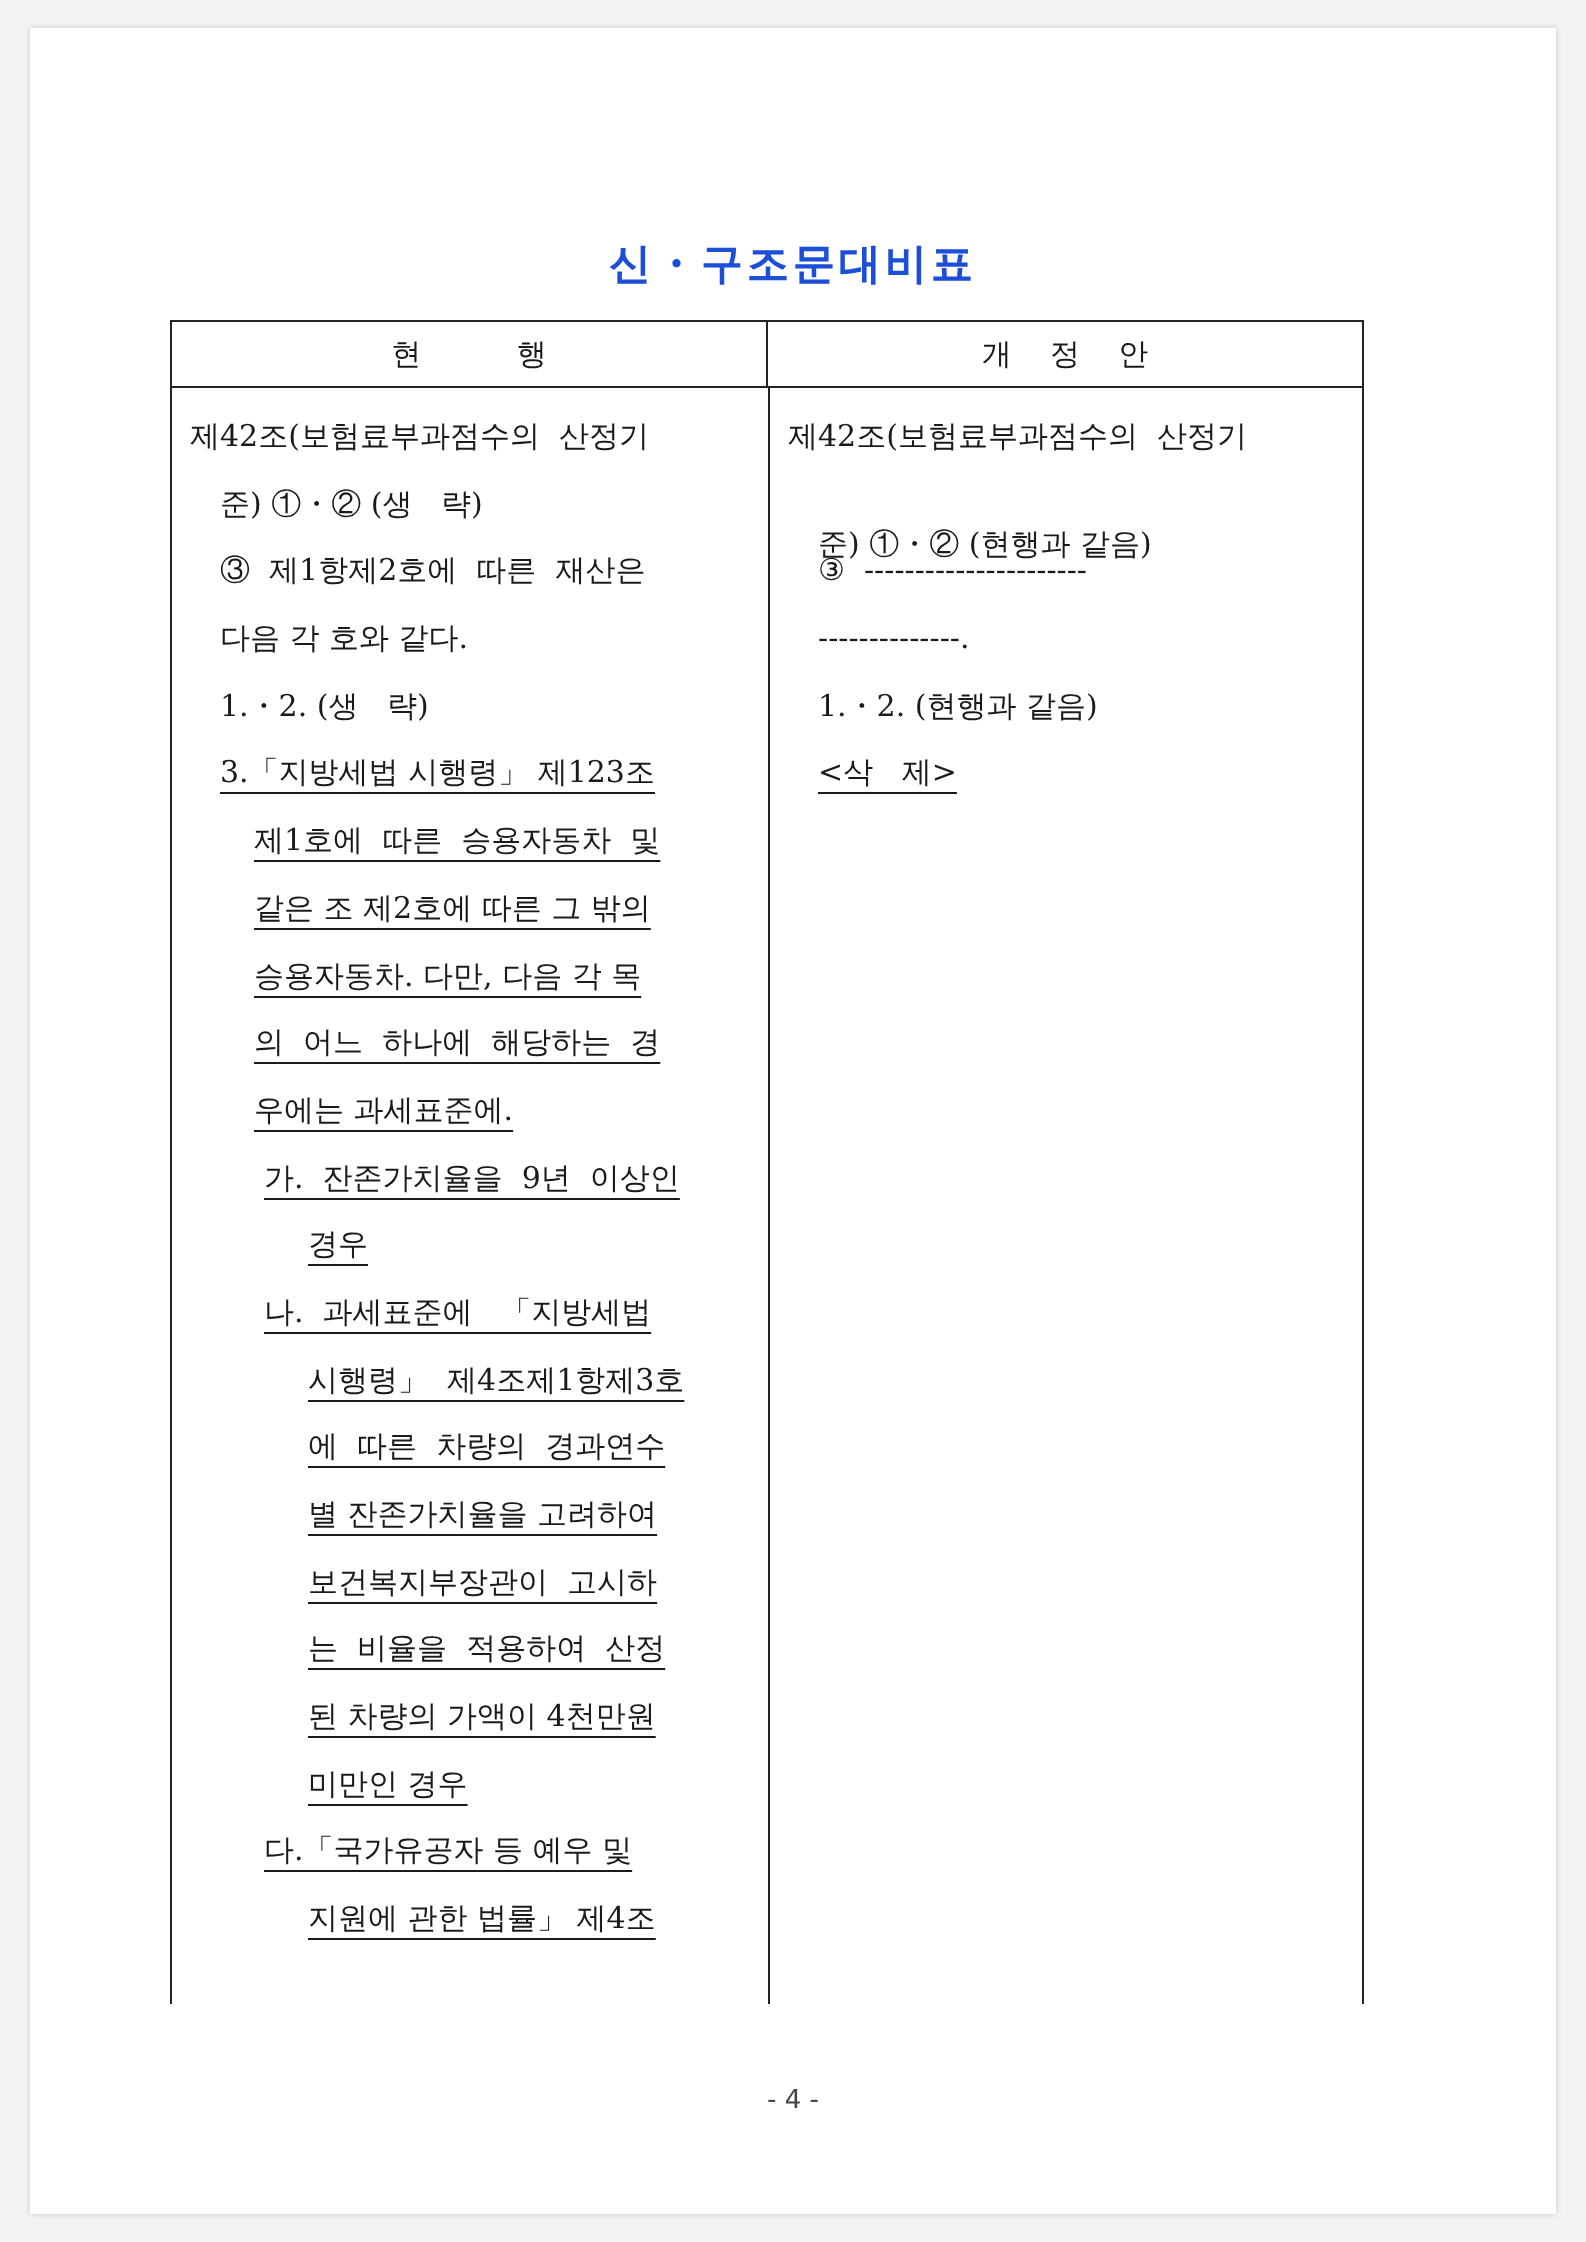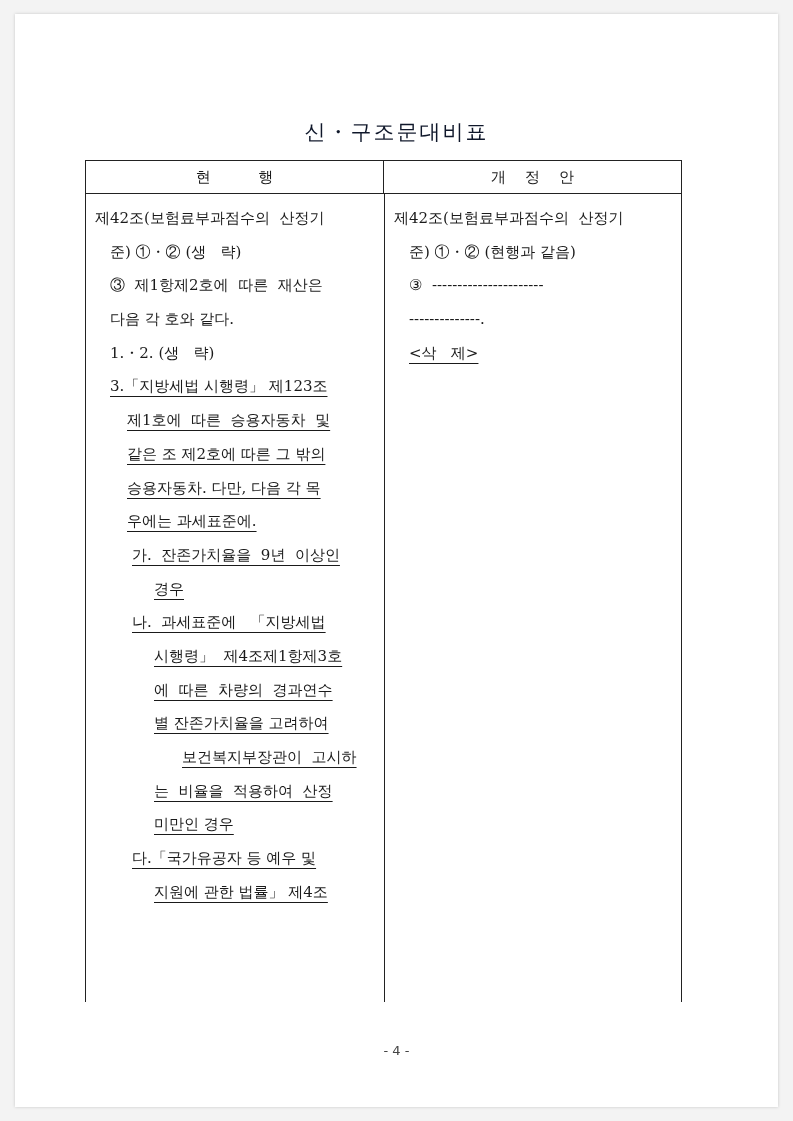--- a/index.html
+++ b/index.html
@@ -16,24 +16,24 @@
     left: 15px; top: 14px;
     width: 763px; height: 1093px;
     background: #ffffff;
     box-shadow: 0 0 3px rgba(0,0,0,0.18);
   }
   .title {
     position: absolute;
     left: 0; right: 0; top: 104px;
     text-align: center;
     font-family: "DejaVu Sans", "Liberation Sans", sans-serif;
-    font-weight: normal;
+    font-weight: bold;
     font-size: 21px;
     letter-spacing: 2px;
-    color: #0f172a;
+    color: #1d4ed8;
   }
   .table {
     position: absolute;
     left: 70px; top: 146px;
     width: 597px; height: 842px;
     border-left: 1.5px solid #222;
     border-right: 1.5px solid #222;
     border-top: 1.5px solid #222;
     box-sizing: border-box;
   }
@@ -93,36 +93,39 @@
     <div class="col left" id="col-current">
         <div class="line i0"><span class="t" style="white-space: pre;">제42조(보험료부과점수의  산정기</span></div>
         <div class="line i1"><span class="t" style="white-space: pre;">준) ①・② (생   략)</span></div>
         <div class="line i1"><span class="t" style="white-space: pre;">③  제1항제2호에  따른  재산은</span></div>
         <div class="line i1"><span class="t" style="white-space: pre;">다음 각 호와 같다.</span></div>
         <div class="line i1"><span class="t" style="white-space: pre;">1.・2. (생   략)</span></div>
         <div class="line i1 u"><span class="t" style="white-space: pre;">3.「지방세법 시행령」 제123조</span></div>
         <div class="line i2 u"><span class="t" style="white-space: pre;">제1호에  따른  승용자동차  및</span></div>
         <div class="line i2 u"><span class="t" style="white-space: pre;">같은 조 제2호에 따른 그 밖의</span></div>
         <div class="line i2 u"><span class="t" style="white-space: pre;">승용자동차. 다만, 다음 각 목</span></div>
+        <div class="line i2 u"><span class="t" style="white-space: pre;">의  어느  하나에  해당하는  경</span></div>
         <div class="line i2 u"><span class="t" style="white-space: pre;">우에는 과세표준에.</span></div>
         <div class="line i3 u"><span class="t" style="white-space: pre;">가.  잔존가치율을  9년  이상인</span></div>
         <div class="line i4 u"><span class="t" style="white-space: pre;">경우</span></div>
         <div class="line i3 u"><span class="t" style="white-space: pre;">나.  과세표준에   「지방세법</span></div>
         <div class="line i4 u"><span class="t" style="white-space: pre;">시행령」  제4조제1항제3호</span></div>
         <div class="line i4 u"><span class="t" style="white-space: pre;">에  따른  차량의  경과연수</span></div>
         <div class="line i4 u"><span class="t" style="white-space: pre;">별 잔존가치율을 고려하여</span></div>
-        <div class="line i4 u"><span class="t" style="white-space: pre; margin-left: 28px;">보건복지부장관이  고시하</span></div>
+        <div class="line i4 u"><span class="t" style="white-space: pre;">보건복지부장관이  고시하</span></div>
         <div class="line i4 u"><span class="t" style="white-space: pre;">는  비율을  적용하여  산정</span></div>
+        <div class="line i4 u"><span class="t" style="white-space: pre;">된 차량의 가액이 4천만원</span></div>
         <div class="line i4 u"><span class="t" style="white-space: pre;">미만인 경우</span></div>
         <div class="line i3 u"><span class="t" style="white-space: pre;">다.「국가유공자 등 예우 및</span></div>
         <div class="line i4 u"><span class="t" style="white-space: pre;">지원에 관한 법률」 제4조</span></div>
       </div>
     <div class="col right" id="col-proposed">
         <div class="line i0"><span class="t" style="white-space: pre;">제42조(보험료부과점수의  산정기</span></div>
-        <div class="line i1"><span class="t" style="white-space: pre;">준) ①・② (현행과 같음)</span></div>
+        <div class="line i1"><span class="t" style="white-space: pre; margin-top: 20px;">준) ①・② (현행과 같음)</span></div>
         <div class="line i1"><span class="t" style="white-space: pre;">③  ----------------------</span></div>
         <div class="line i1"><span class="t" style="white-space: pre;">--------------.</span></div>
+        <div class="line i1"><span class="t" style="white-space: pre;">1.・2. (현행과 같음)</span></div>
         <div class="line i1 u"><span class="t" style="white-space: pre;">&lt;삭   제&gt;</span></div>
       </div>
   </div>
 
   <div class="pageno">- 4 -</div>
 </div>
 
 </body></html>

